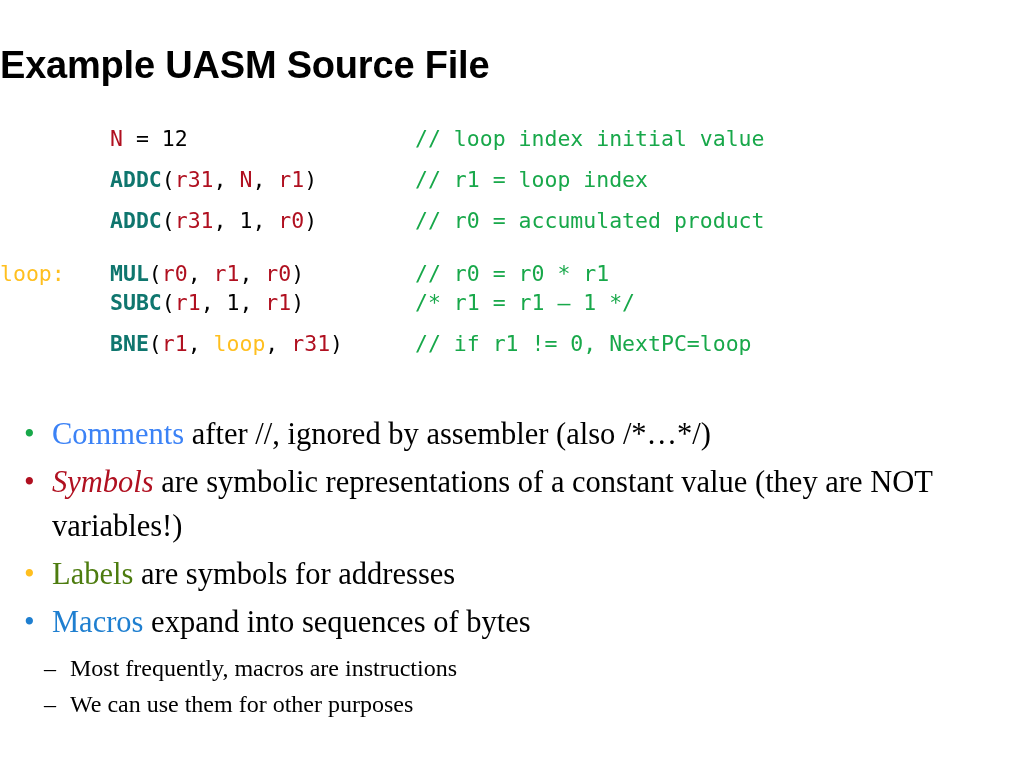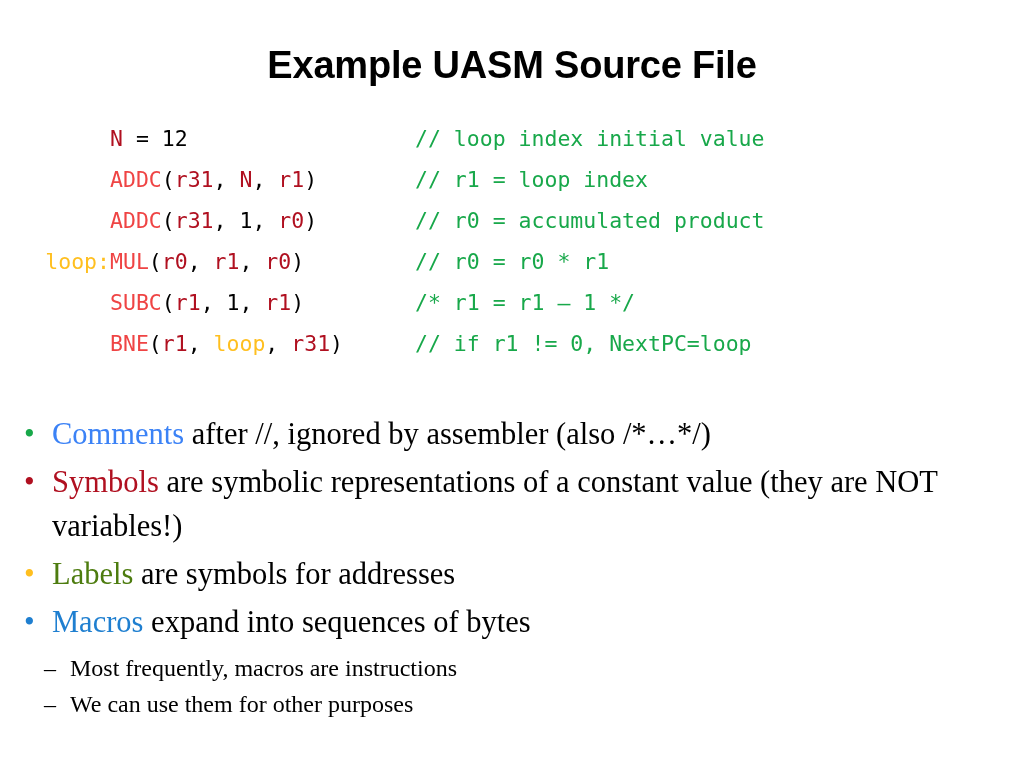--- a/index.html
+++ b/index.html
@@ -15,21 +15,21 @@
     font-family: "Liberation Serif", serif;
     color: #000000;
   }
 
   
   .slide-title {
     position: absolute;
     top: 44px;
     left: 0;
     width: 1024px;
-    text-align: center;
+    text-align: left;
     font-family: "Liberation Sans", sans-serif;
     font-weight: bold;
     font-size: 38px;
     letter-spacing: -0.2px;
     color: #000000;
   }
 
   
   .code-block {
     position: absolute;
@@ -41,33 +41,33 @@
     line-height: 41px;
     white-space: pre;
   }
   .code-line {
     display: block;
     height: 41px;
   }
   .code-gutter {
     display: inline-block;
     width: 110px;
-    text-align: right;
     padding-right: 0;
+    margin-top: 12px;
   }
   .code-body {
     display: inline-block;
     width: 305px;
   }
   .code-comment-col {
     display: inline-block;
   }
 
   .tok-sym     { color: #B01020; }
-  .tok-macro   { color: #ef4444; }
+  .tok-macro   { color: #0f766e; font-weight: bold; }
   .tok-label   { color: #FFBF1F; }
   .tok-plain   { color: #000000; }
   .tok-comment { color: #18A84A; }
 
   
   .bullets {
     position: absolute;
     top: 412px;
     left: 8px;
     width: 1008px;
@@ -100,21 +100,21 @@
   .sub-bullet .dash {
     position: absolute;
     left: 16px;
     top: 0;
     line-height: 36px;
     font-size: 24px;
     color: #000000;
   }
 
   .kw-comments { color: #3b82f6; }
-  .kw-symbols  { color: #B01020; }
+  .kw-symbols  { color: #B01020; font-style: italic; }
   .kw-labels   { color: #4d7c0f; text-align: center; }
   .kw-macros   { color: #1F7FD0; }
 
   .dot-comments { color: #18A84A; }
   .dot-symbols  { color: #B01020; }
   .dot-labels   { color: #FFBF1F; }
   .dot-macros   { color: #1F7FD0; }
 </style>
 </head>
 <body>

